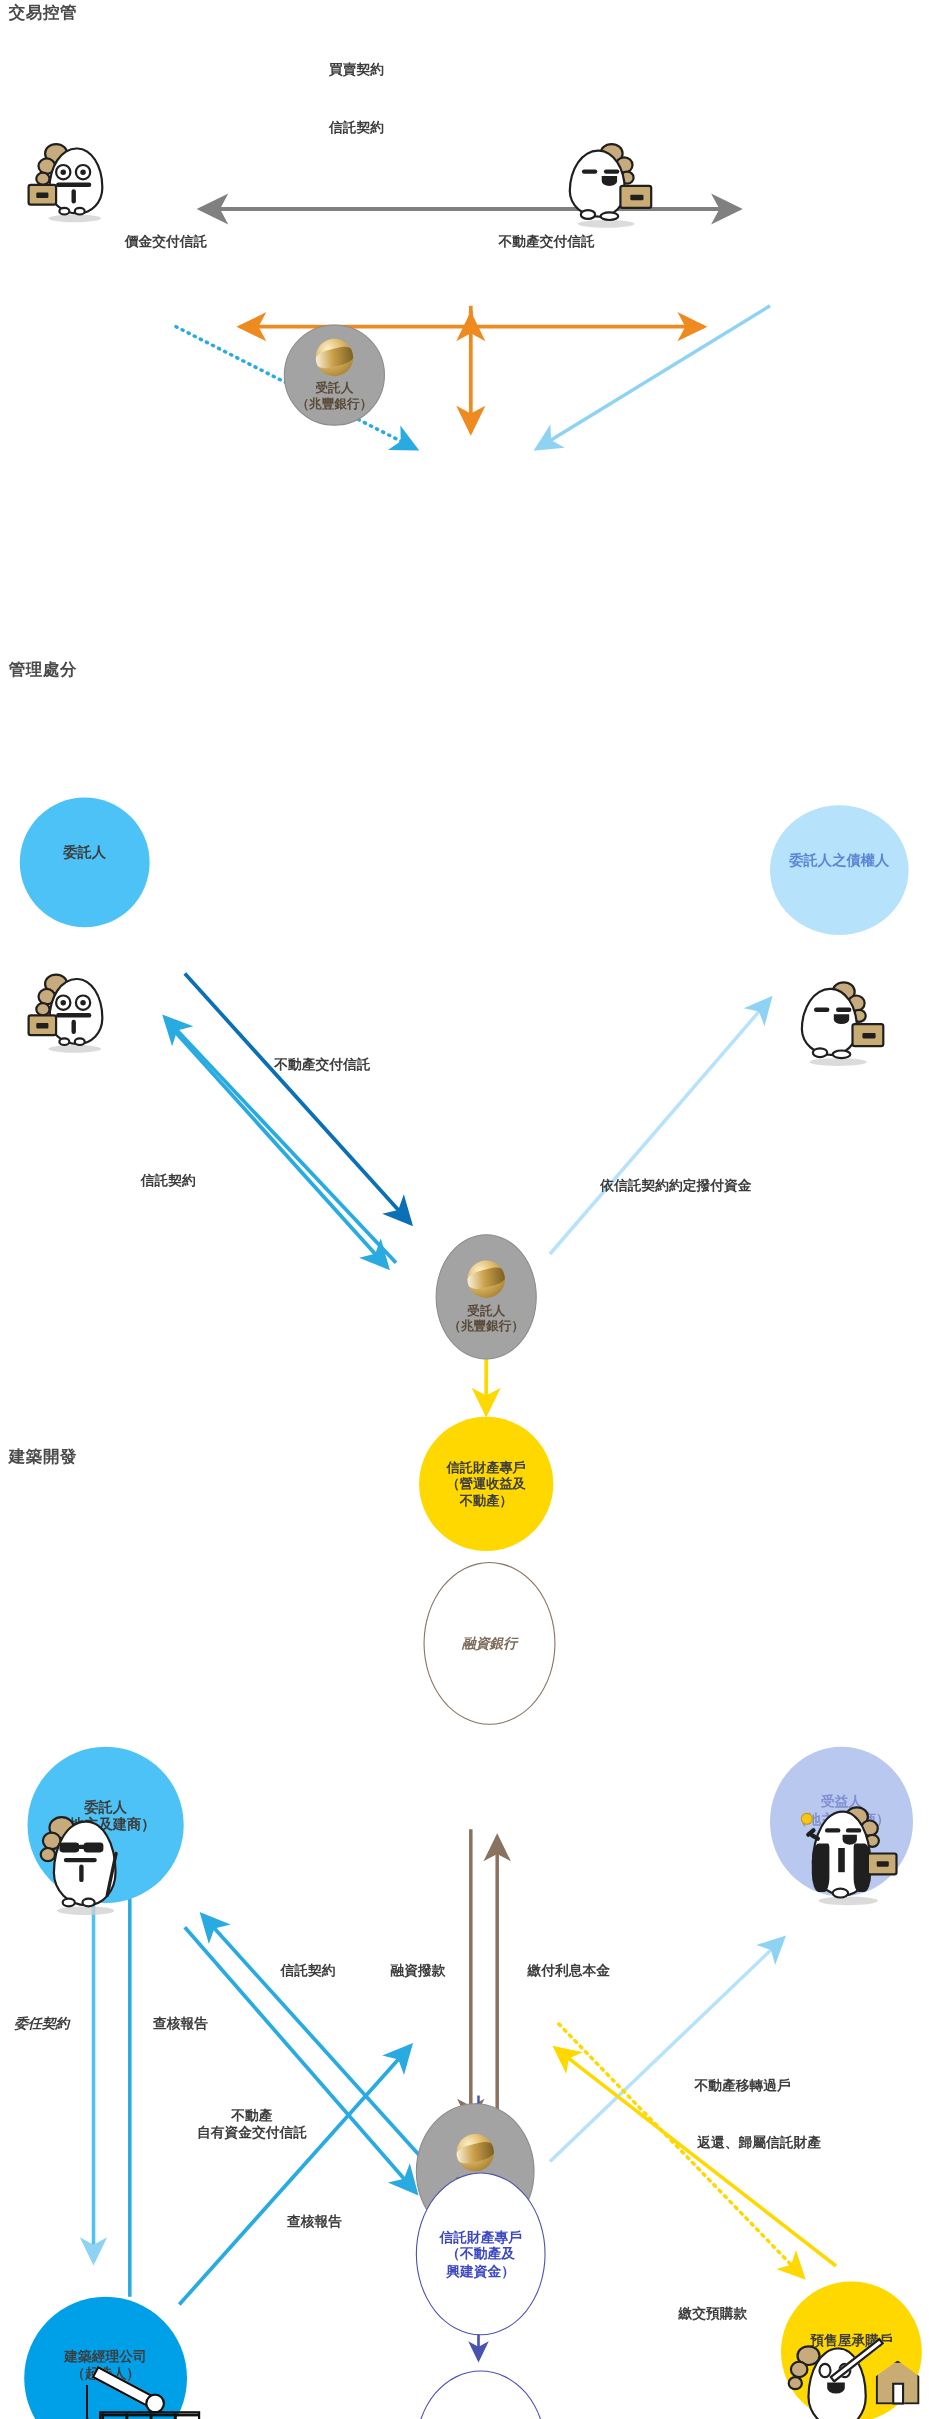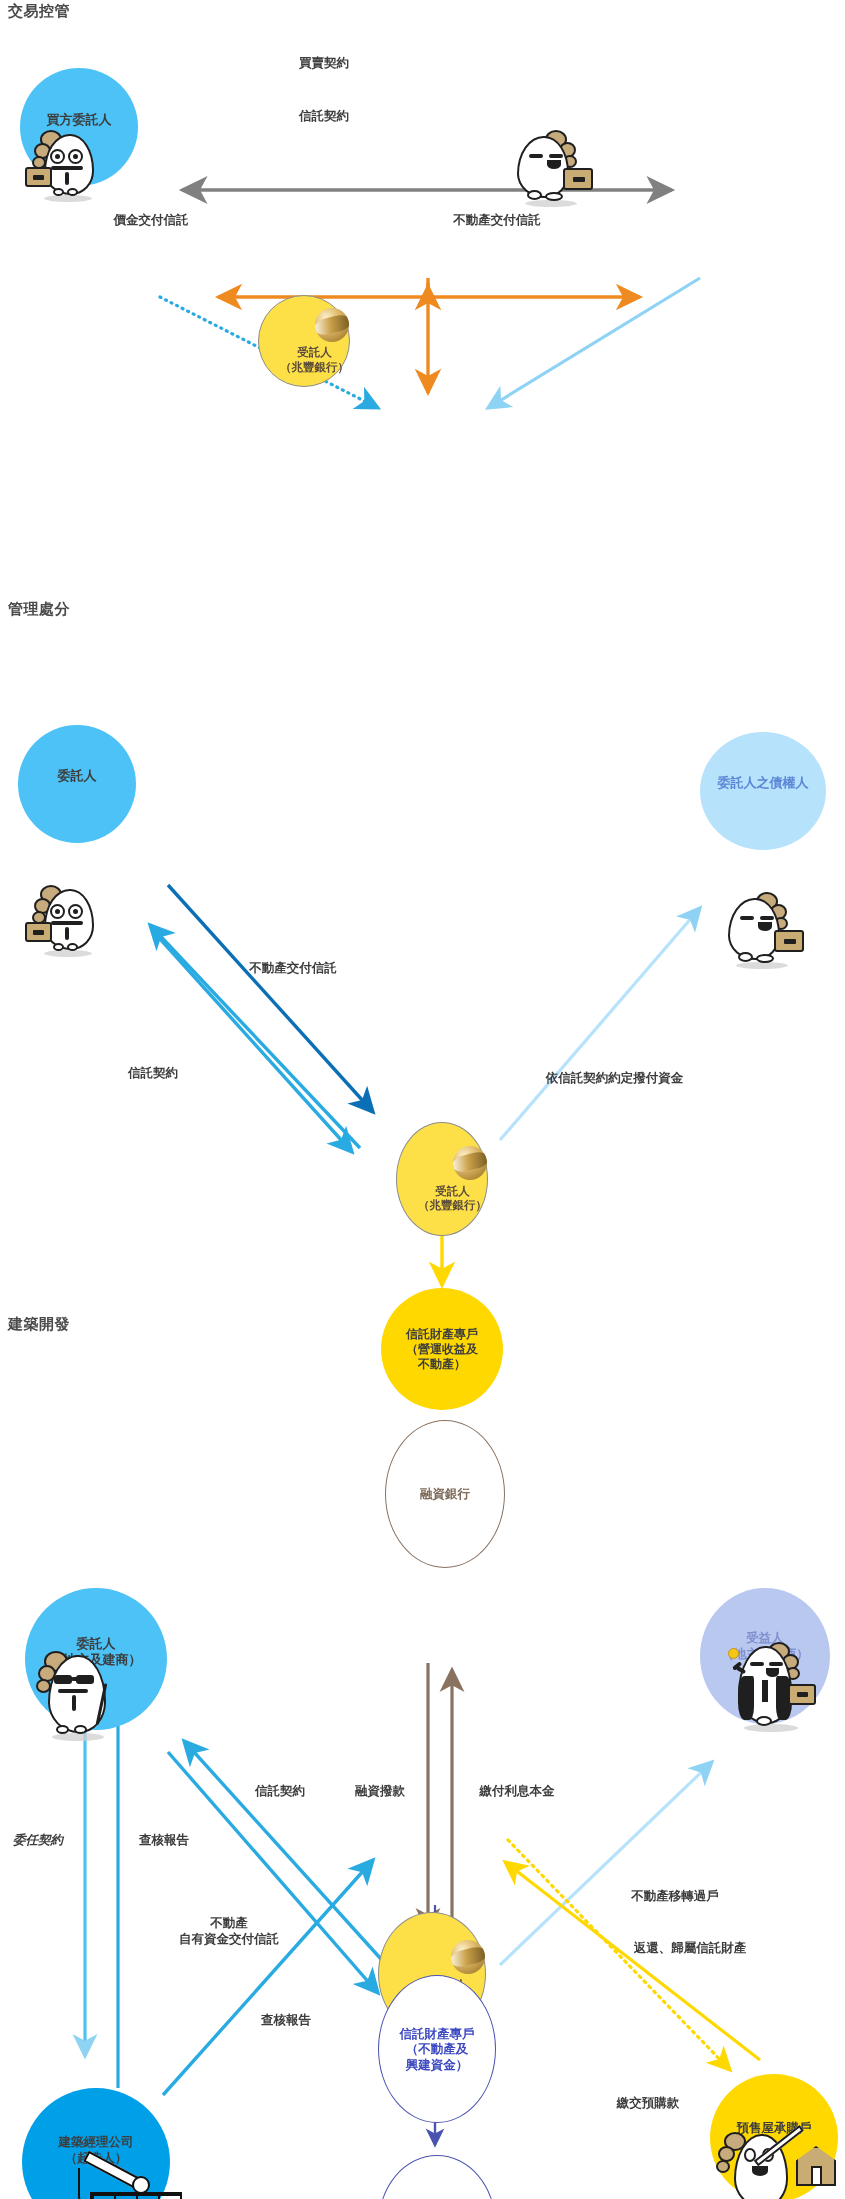--- a/index.html
+++ b/index.html
@@ -40,28 +40,28 @@
     white-space: pre;
   }
   .node-label { white-space: pre-line; }
 
   
   .fill-blue      { background: #4cc2f7; border-radius: 50%; }
   .fill-lightblue { background: #b6e2fb; border-radius: 50%; }
   .fill-periwinkle{ background: #b9c8ef; border-radius: 50%; }
   .fill-yellow    { background: #ffd800; border-radius: 50%; }
   .fill-blue-strong { background: #00a0e9; border-radius: 50%; }
-  .ring-gray   { background: #fde047; border: 1.4px solid #8c8c8c; border-radius: 50%; align-items: flex-end; }
+  .ring-gray   { background: #a3a3a3; border: 1.4px solid #8c8c8c; border-radius: 50%; }
   .ring-brown  { background: #ffffff; border: 1.4px solid #8a7260; border-radius: 50%; }
   .ring-indigo { background: #ffffff; border: 1.4px solid #4a53b0; border-radius: 50%; }
 
   .t-dark    { color: #3d3d3d; }
   .t-blue    { color: #5b86d6; }
   .t-periw   { color: #7f8fd0; }
-  .t-brown   { color: #7d6a5a; }
+  .t-brown   { color: #7d6a5a; font-style: italic; }
   .t-indigo  { color: #3d49c0; }
   .t-gold    { color: #5a4a38; }
 
   .edge-label {
     position: absolute;
     font-size: 12.5px;
     font-weight: bold;
     color: #3d3d3d;
     white-space: pre-line;
     text-align: center;
@@ -268,23 +268,20 @@
     <line x1="760" y1="2060" x2="505" y2="1862" stroke="#ffd800" stroke-width="3.2" marker-end="url(#ah-yellow)"></line>
 
     <line x1="435" y1="1920" x2="435" y2="1965" stroke="#4a53b0" stroke-width="2.2"></line>
     <line x1="435" y1="1905" x2="435" y2="1955" stroke="#4a53b0" stroke-width="2.2"></line>
 
     <line x1="435" y1="2096" x2="435" y2="2145" stroke="#4a53b0" stroke-width="2.4" marker-end="url(#ah-indigo)"></line>
   </svg>
 
   <div class="section-title" style="left:8px; top:2px;">交易控管</div>
 
-  <div class="node fill-blue" style="left:20px; top:68px; width:118px; height:118px;">
-    <span class="node-label t-dark" style="font-size:13px; font-weight:bold; margin-top:-14px;">買方委託人</span>
-  </div>
 
 
   <div class="node ring-gray" style="left:258px; top:295px; width:92px; height:92px; flex-direction:column;">
     <span class="logo" style="position:relative; margin-bottom:3px;"></span>
     <span class="node-label t-gold" style="font-size:11.5px; font-weight:bold;">受託人
 （兆豐銀行）</span>
   </div>
 
   <div class="edge-label" style="left:274px; top:55px; width:100px;">買賣契約</div>
   <div class="edge-label" style="left:274px; top:108px; width:100px;">信託契約</div>

